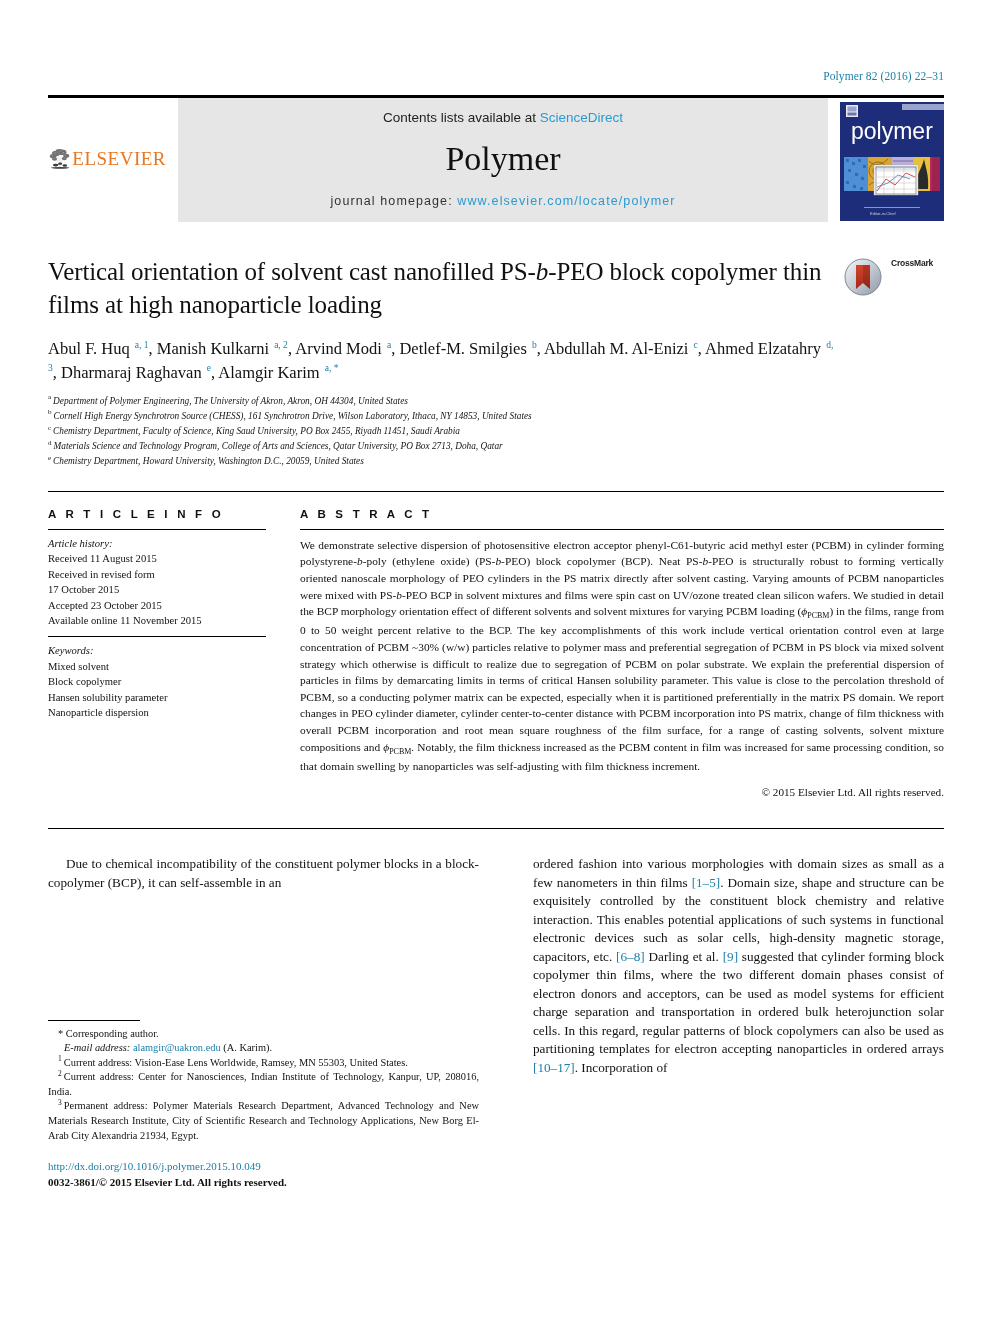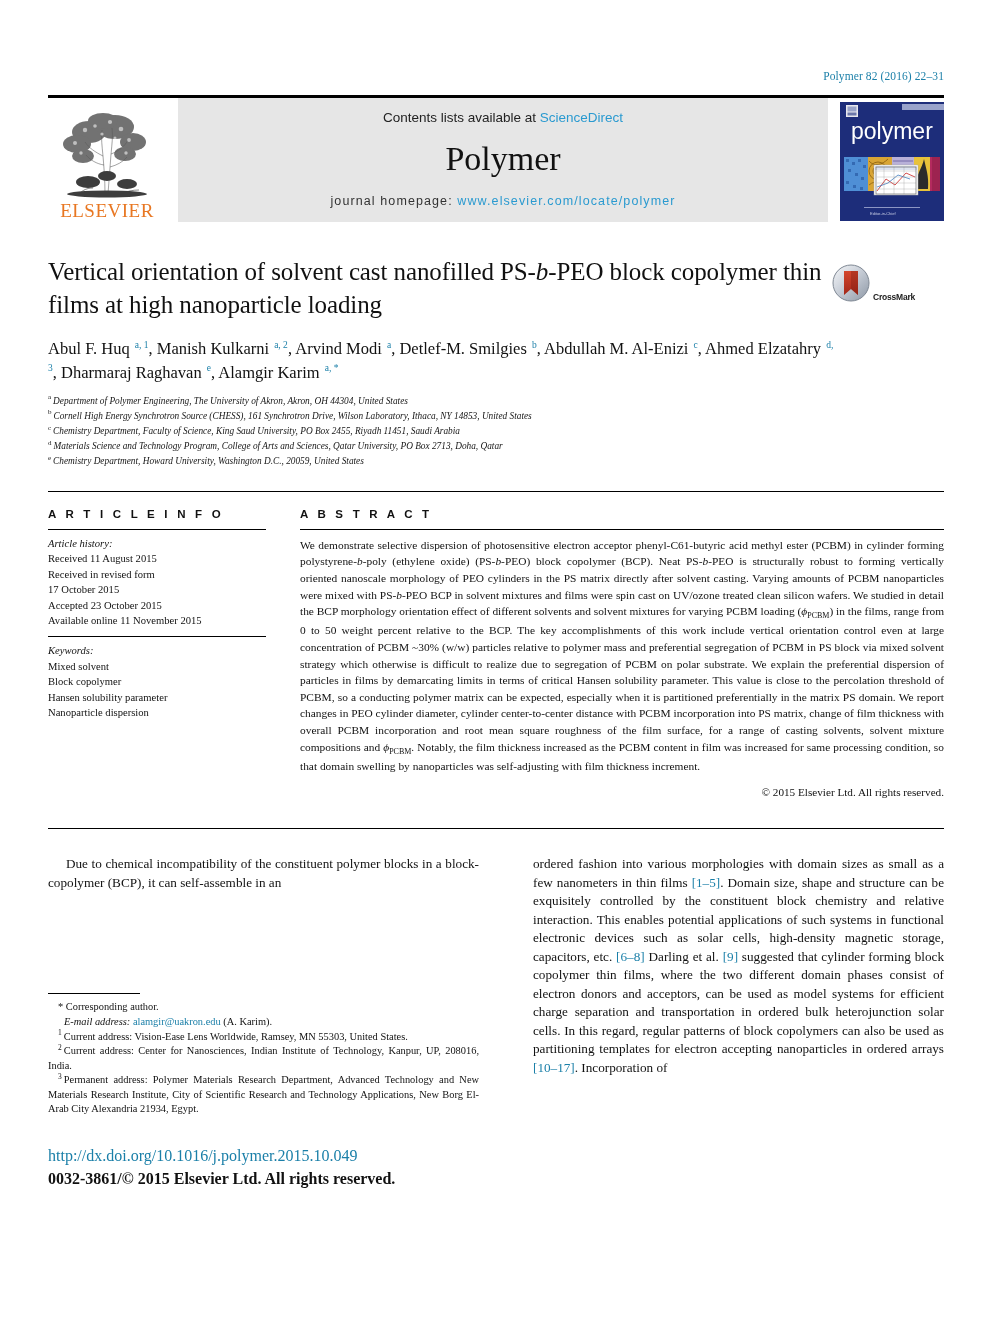--- a/index.html
+++ b/index.html
@@ -38,21 +38,21 @@
     margin-top: 13px;
     border-top: 3px solid #000;
     display: flex;
     align-items: stretch;
     height: 124px;
   }
   .elsevier-logo {
     width: 118px;
     flex: 0 0 118px;
     display: flex;
-    flex-direction: column;
+    flex-direction: row;
     align-items: center;
     justify-content: flex-end;
     padding-bottom: 2px;
     box-sizing: border-box;
   }
   .elsevier-tree { width: 104px; height: 92px; display:block; }
   .elsevier-word {
     font-family: "Liberation Serif", serif;
     color: #E87722;
     font-size: 19px;
@@ -113,27 +113,27 @@
     font-family: "Liberation Serif", serif;
     font-size: 25px;
     line-height: 1.30;
     font-weight: normal;
     color: #111;
     margin: 0;
     letter-spacing: -0.1px;
   }
   .crossmark {
     position: absolute;
-    right: 12px;
+    right: 0;
     top: 2px;
     width: 100px;
     height: 44px;
     display: flex;
-    align-items: flex-end;
-    gap: 3px;
+    align-items: flex-start;
+    gap: 9px;
   }
   .crossmark svg { display:block; }
   .crossmark-text {
     font-family: "Liberation Sans", sans-serif;
     font-size: 8.5px;
     font-weight: bold;
     color: #222;
     letter-spacing: -0.2px;
   }
 
@@ -260,23 +260,23 @@
     font-size: 10.4px;
     line-height: 1.40;
     color: #111;
     text-align: justify;
   }
   .footnotes .fnitem { margin-bottom: 0px; }
   .footnotes sup { font-size: 7.5px; vertical-align: super; line-height:0; padding-right:2px;}
   .footnotes .it { font-style: italic; }
   .footnotes a, .mail { color: #1a7fa8; text-decoration: none; }
   .doi-block {
-    margin-top: 28px;
-    font-family: "Liberation Serif", serif;
-    font-size: 16px;
+    margin-top: 16px;
+    font-family: "Liberation Serif", serif;
+    font-size: 11px;
     line-height: 1.42;
   }
   .doi-link { color: #1a7fa8; }
   .issn { color: #111; font-weight: bold; }
 </style>
 </head>
 <body>
 
 <div class="page">
 

